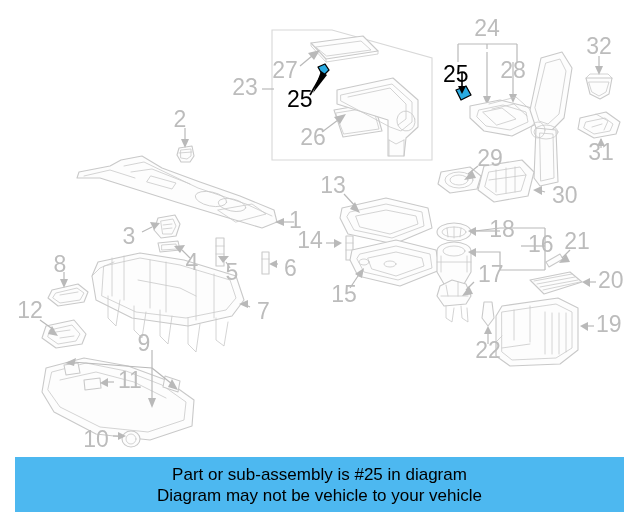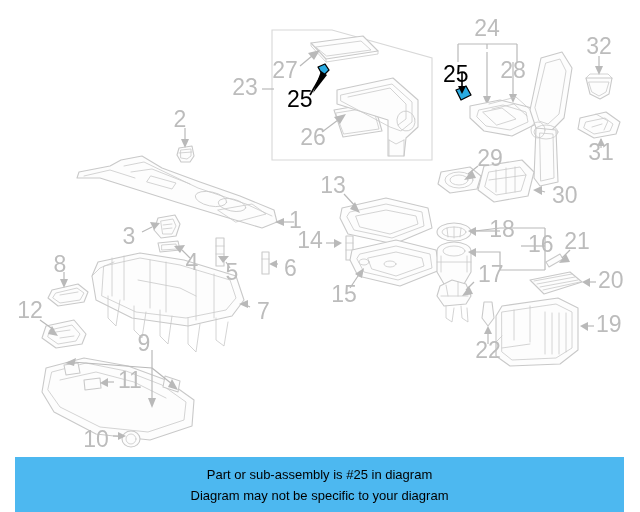--- a/index.html
+++ b/index.html
@@ -89,21 +89,21 @@
     background: #4db8f0;
     display: flex;
     flex-direction: column;
     align-items: center;
     justify-content: center;
     box-sizing: border-box;
   }
   .banner-line {
     color: #000000;
     font-family: "Liberation Sans", sans-serif;
-    font-size: 13px;
+    font-size: 17px;
     line-height: 21px;
     text-align: center;
     white-space: nowrap;
   }
 </style>
 </head>
 <body>
 
 <div id="page">
 
@@ -545,16 +545,16 @@
     <text class="num" x="513" y="72" text-anchor="middle" dominant-baseline="middle">28</text>
     <text class="num" x="490" y="160" text-anchor="middle" dominant-baseline="middle">29</text>
     <text class="num" x="552" y="197" text-anchor="start" dominant-baseline="middle">30</text>
     <text class="num" x="601" y="154" text-anchor="middle" dominant-baseline="middle">31</text>
     <text class="num" x="599" y="48" text-anchor="middle" dominant-baseline="middle">32</text>
 
   </svg>
 
   <div id="banner">
     <div class="banner-line">Part or sub-assembly is #25 in diagram</div>
-    <div class="banner-line">Diagram may not be specific to your diagram</div>
+    <div class="banner-line">Diagram may not be vehicle to your vehicle</div>
   </div>
 
 </div>
 
 </body></html>

